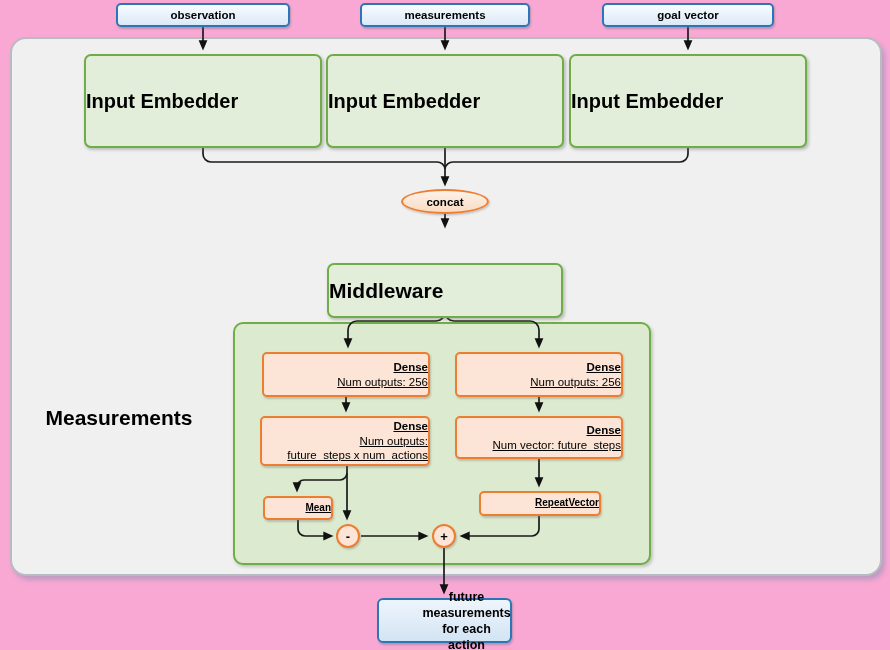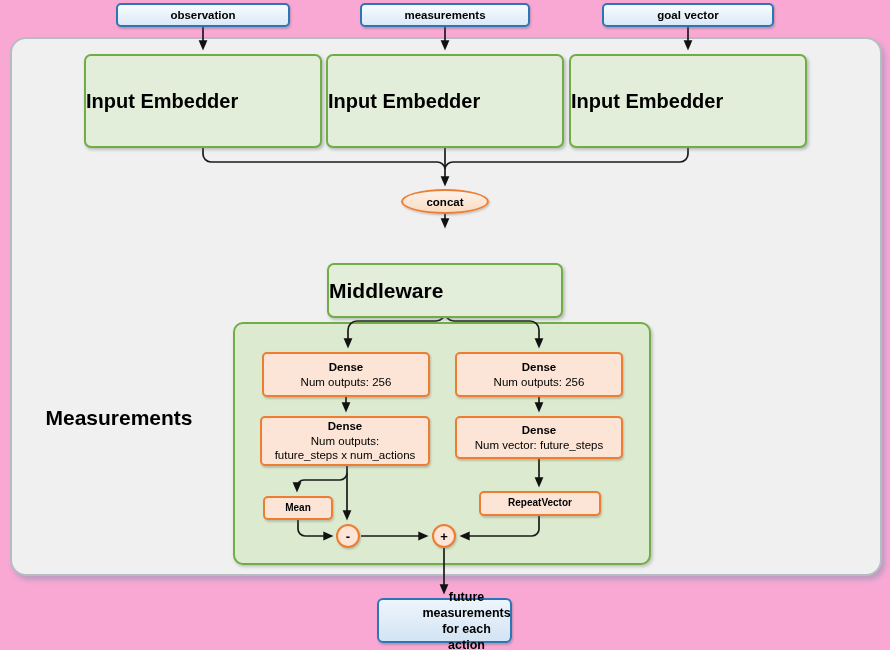--- a/index.html
+++ b/index.html
@@ -26,23 +26,23 @@
 
   
   .gbox{border:2.5px solid #70ad47;border-radius:7px;background:#e3eeda;
     display:flex;align-items:center;justify-content:flex-start;
     font-weight:bold;font-size:20px;
     box-shadow:1.5px 2px 3px rgba(110,120,110,.4);}
   .middleware{font-size:21px;}
 
   
   .obox{border:2.3px solid #ed7d31;border-radius:5px;background:#fce5d6;
-    display:flex;flex-direction:column;align-items:center;justify-content:center;
+    display:flex;flex-direction:column;align-items:flex-end;justify-content:center;
     text-align:center;line-height:14.5px;
-    box-shadow:1px 1.5px 2px rgba(120,110,100,.35);}
+    box-shadow:1px 1.5px 2px rgba(120,110,100,.35);text-decoration:underline;}
   .obox .t{font-weight:bold;font-size:11.5px;}
   .obox .s{font-size:11.5px;}
   .olabel{font-weight:bold;font-size:10px;}
 
   .ellipse{border:2.4px solid #ed7d31;border-radius:50%;
     background:linear-gradient(180deg,#fdf2ea 0%,#f9dcc2 100%);
     display:flex;align-items:center;justify-content:center;
     font-weight:bold;font-size:11.5px;
     box-shadow:1px 1.5px 2px rgba(120,110,100,.35);}
 

